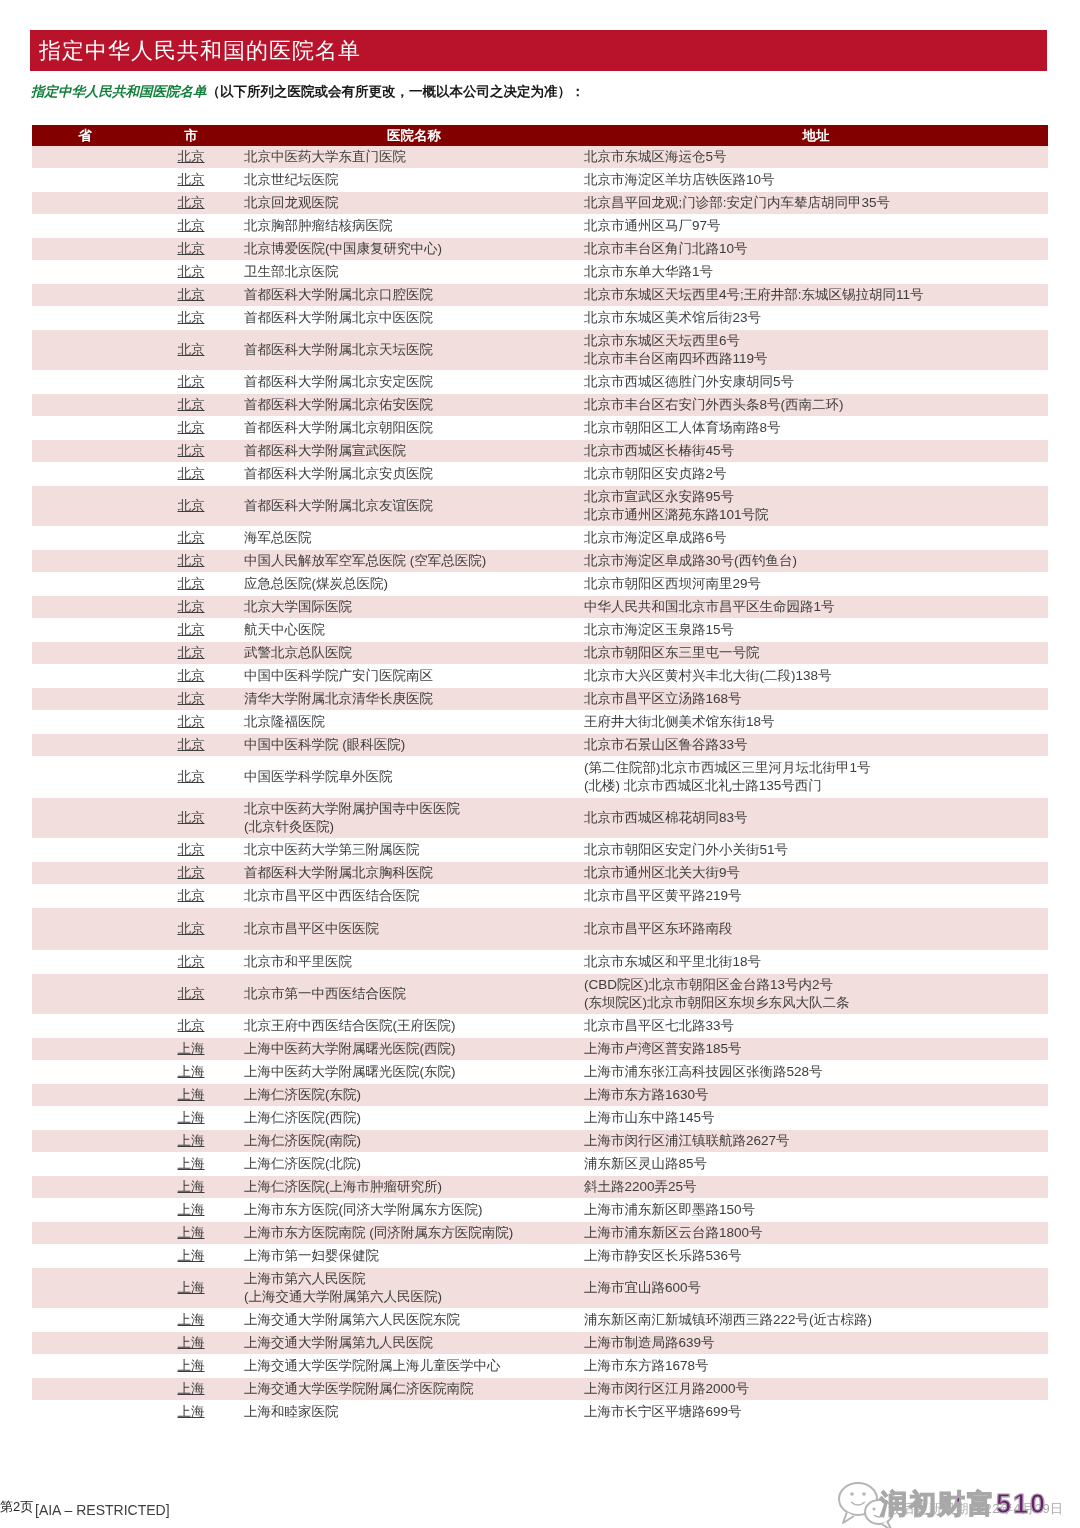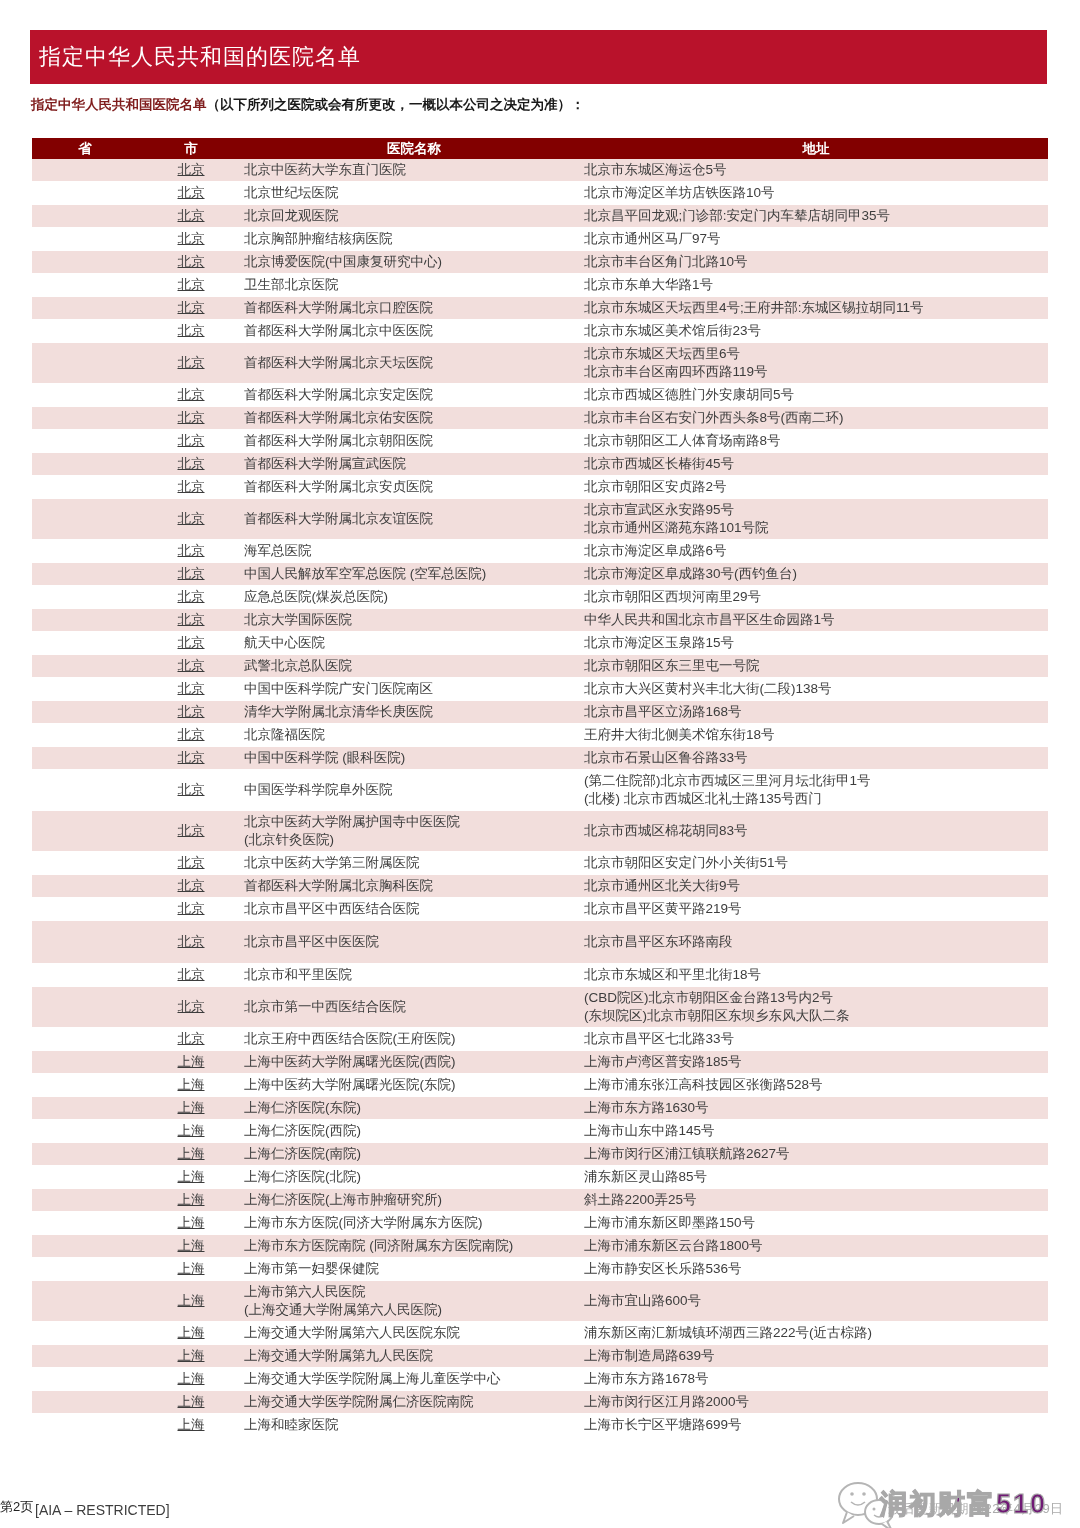--- a/index.html
+++ b/index.html
@@ -9,35 +9,35 @@
     background:#ffffff;
     font-family:"Liberation Sans","DejaVu Sans",sans-serif;
     position:relative; overflow:hidden;
     color:#3d3d3d;
   }
   .page { position:relative; width:1080px; height:1528px; }
 
   .banner {
     margin:30px 33px 0 30px;
     background:#B9122B;
-    height:54px;
+    height:41px;
     display:flex; align-items:center;
     padding-left:9px;
     color:#ffffff;
     font-size:22px;
     letter-spacing:1px;
   }
 
   .intro {
     margin:12px 33px 0 31px;
     font-size:13.5px;
     font-weight:bold;
     line-height:17px;
   }
-  .intro .lead { color:#7f1d1d; }
+  .intro .lead { color:#15803d;font-style:italic; }
   .intro .note { color:#1a1a1a; }
 
   table.hospital-table {
     border-collapse:collapse;
     table-layout:fixed;
     width:1016px;
     margin:25px 0 0 32px;
     font-size:13.5px;
     color:#3d3d3d;
   }

